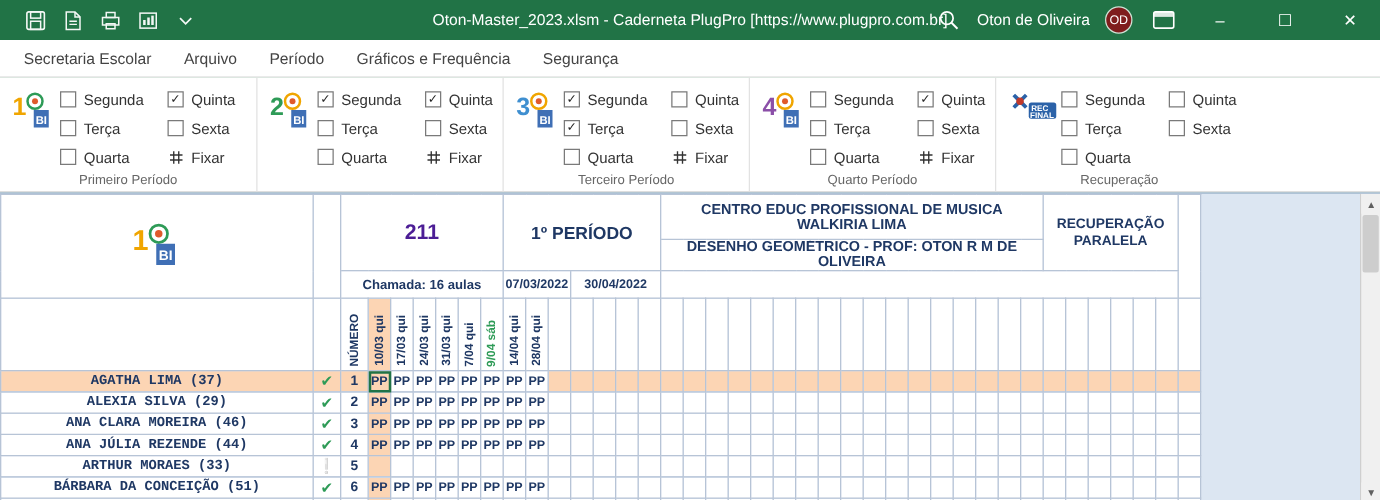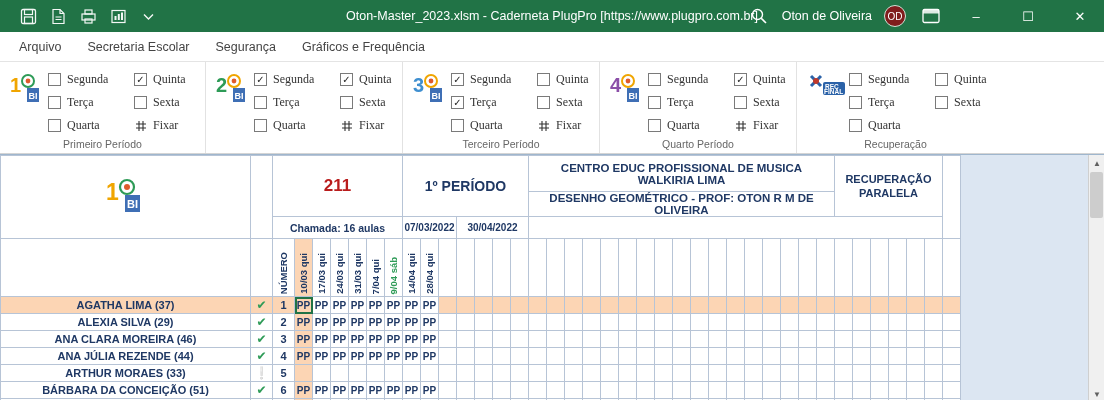--- a/index.html
+++ b/index.html
@@ -129,21 +129,20 @@
   .bigicon {
     width: 46px;
     display: flex; align-items: flex-start; justify-content: center;
     padding-top: 2px;
   }
   .checkgrid {
     display: grid;
     grid-template-columns: 86px 86px;
     grid-auto-rows: 23px;
     align-items: center;
-    font-family: Liberation Serif, serif;
   }
   .chkitem {
     display: flex; align-items: center;
     gap: 6px;
     font-size: 12px;
     color: #333;
     white-space: nowrap;
   }
   .chkbox {
     width: 13px; height: 13px;
@@ -181,21 +180,21 @@
     padding: 0;
     height: 17px;
     background: #ffffff;
     text-align: center;
     overflow: hidden;
   }
   td.blank { background: #dce6f2; border: none; }
 
   .hdr-211 {
     background: #ffffff;
-    font-size: 17px; font-weight: bold; color: #b91c1c;
+    font-size: 17px; font-weight: bold; color: #4c1d95;
   }
   .hdr-sub {
     background: #ffffff;
     font-size: 10.5px; font-weight: bold; color:#1f3864;
   }
   .hdr-period {
     background:#ffffff; font-size: 14px; font-weight: bold; color:#1f3864;
   }
   .hdr-center {
     background:#ffffff; font-size: 11.5px; font-weight: bold; color:#1f3864;
@@ -217,20 +216,21 @@
   .datecell.sab .vert { color: #2e9b57; }
 
   .namecell {
     text-align: right;
     font-size: 11px;
     font-weight: bold;
     color: #1f3864;
     padding-right: 6px;
     background: #dce6f2;
     border: none;
+    font-family: Liberation Mono, monospace;
   }
   .namecell.sel { background: #fcd5b4; }
   .flagcell {
     background: #dce6f2; border: none; width: 22px; text-align:center;
   }
   .flagcell.sel { background: #fcd5b4; }
   .numcell { font-size: 11px; font-weight: bold; background:#ffffff; }
   .numcell.sel { background:#fcd5b4; }
   .pp {
     font-size: 10px; font-weight: bold; color: #1f3864; background: #ffffff;
@@ -325,24 +325,25 @@
             <rect x="1" y="1.5" width="16" height="4" fill="#ffffff" opacity=".85"></rect>
           </svg>
       </span>
       <span class="wbtn">–</span>
       <span class="wbtn">☐</span>
       <span class="wbtn close">✕</span>
     </div>
   </div>
 
   <div class="tabstrip">
+    <div class="tab">Secretaria Escolar</div>
     <div class="tab">Arquivo</div>
-    <div class="tab">Secretaria Escolar</div>
+    <div class="tab">Período</div>
+    <div class="tab">Gráficos e Frequência</div>
     <div class="tab">Segurança</div>
-    <div class="tab">Gráficos e Frequência</div>
   </div>
 
   <div class="ribbon">
 
     <div class="rgroup" style="width:206px">
       <div class="rgroup-body">
         <div class="bigicon">
           <svg width="40" height="38" viewBox="0 0 40 38">
             <text x="2" y="22" font-family="Liberation Sans" font-size="20" font-weight="bold" fill="#f0a500">1</text>
             <circle cx="20" cy="11" r="6" fill="none" stroke="#2e9b57" stroke-width="2"></circle>

